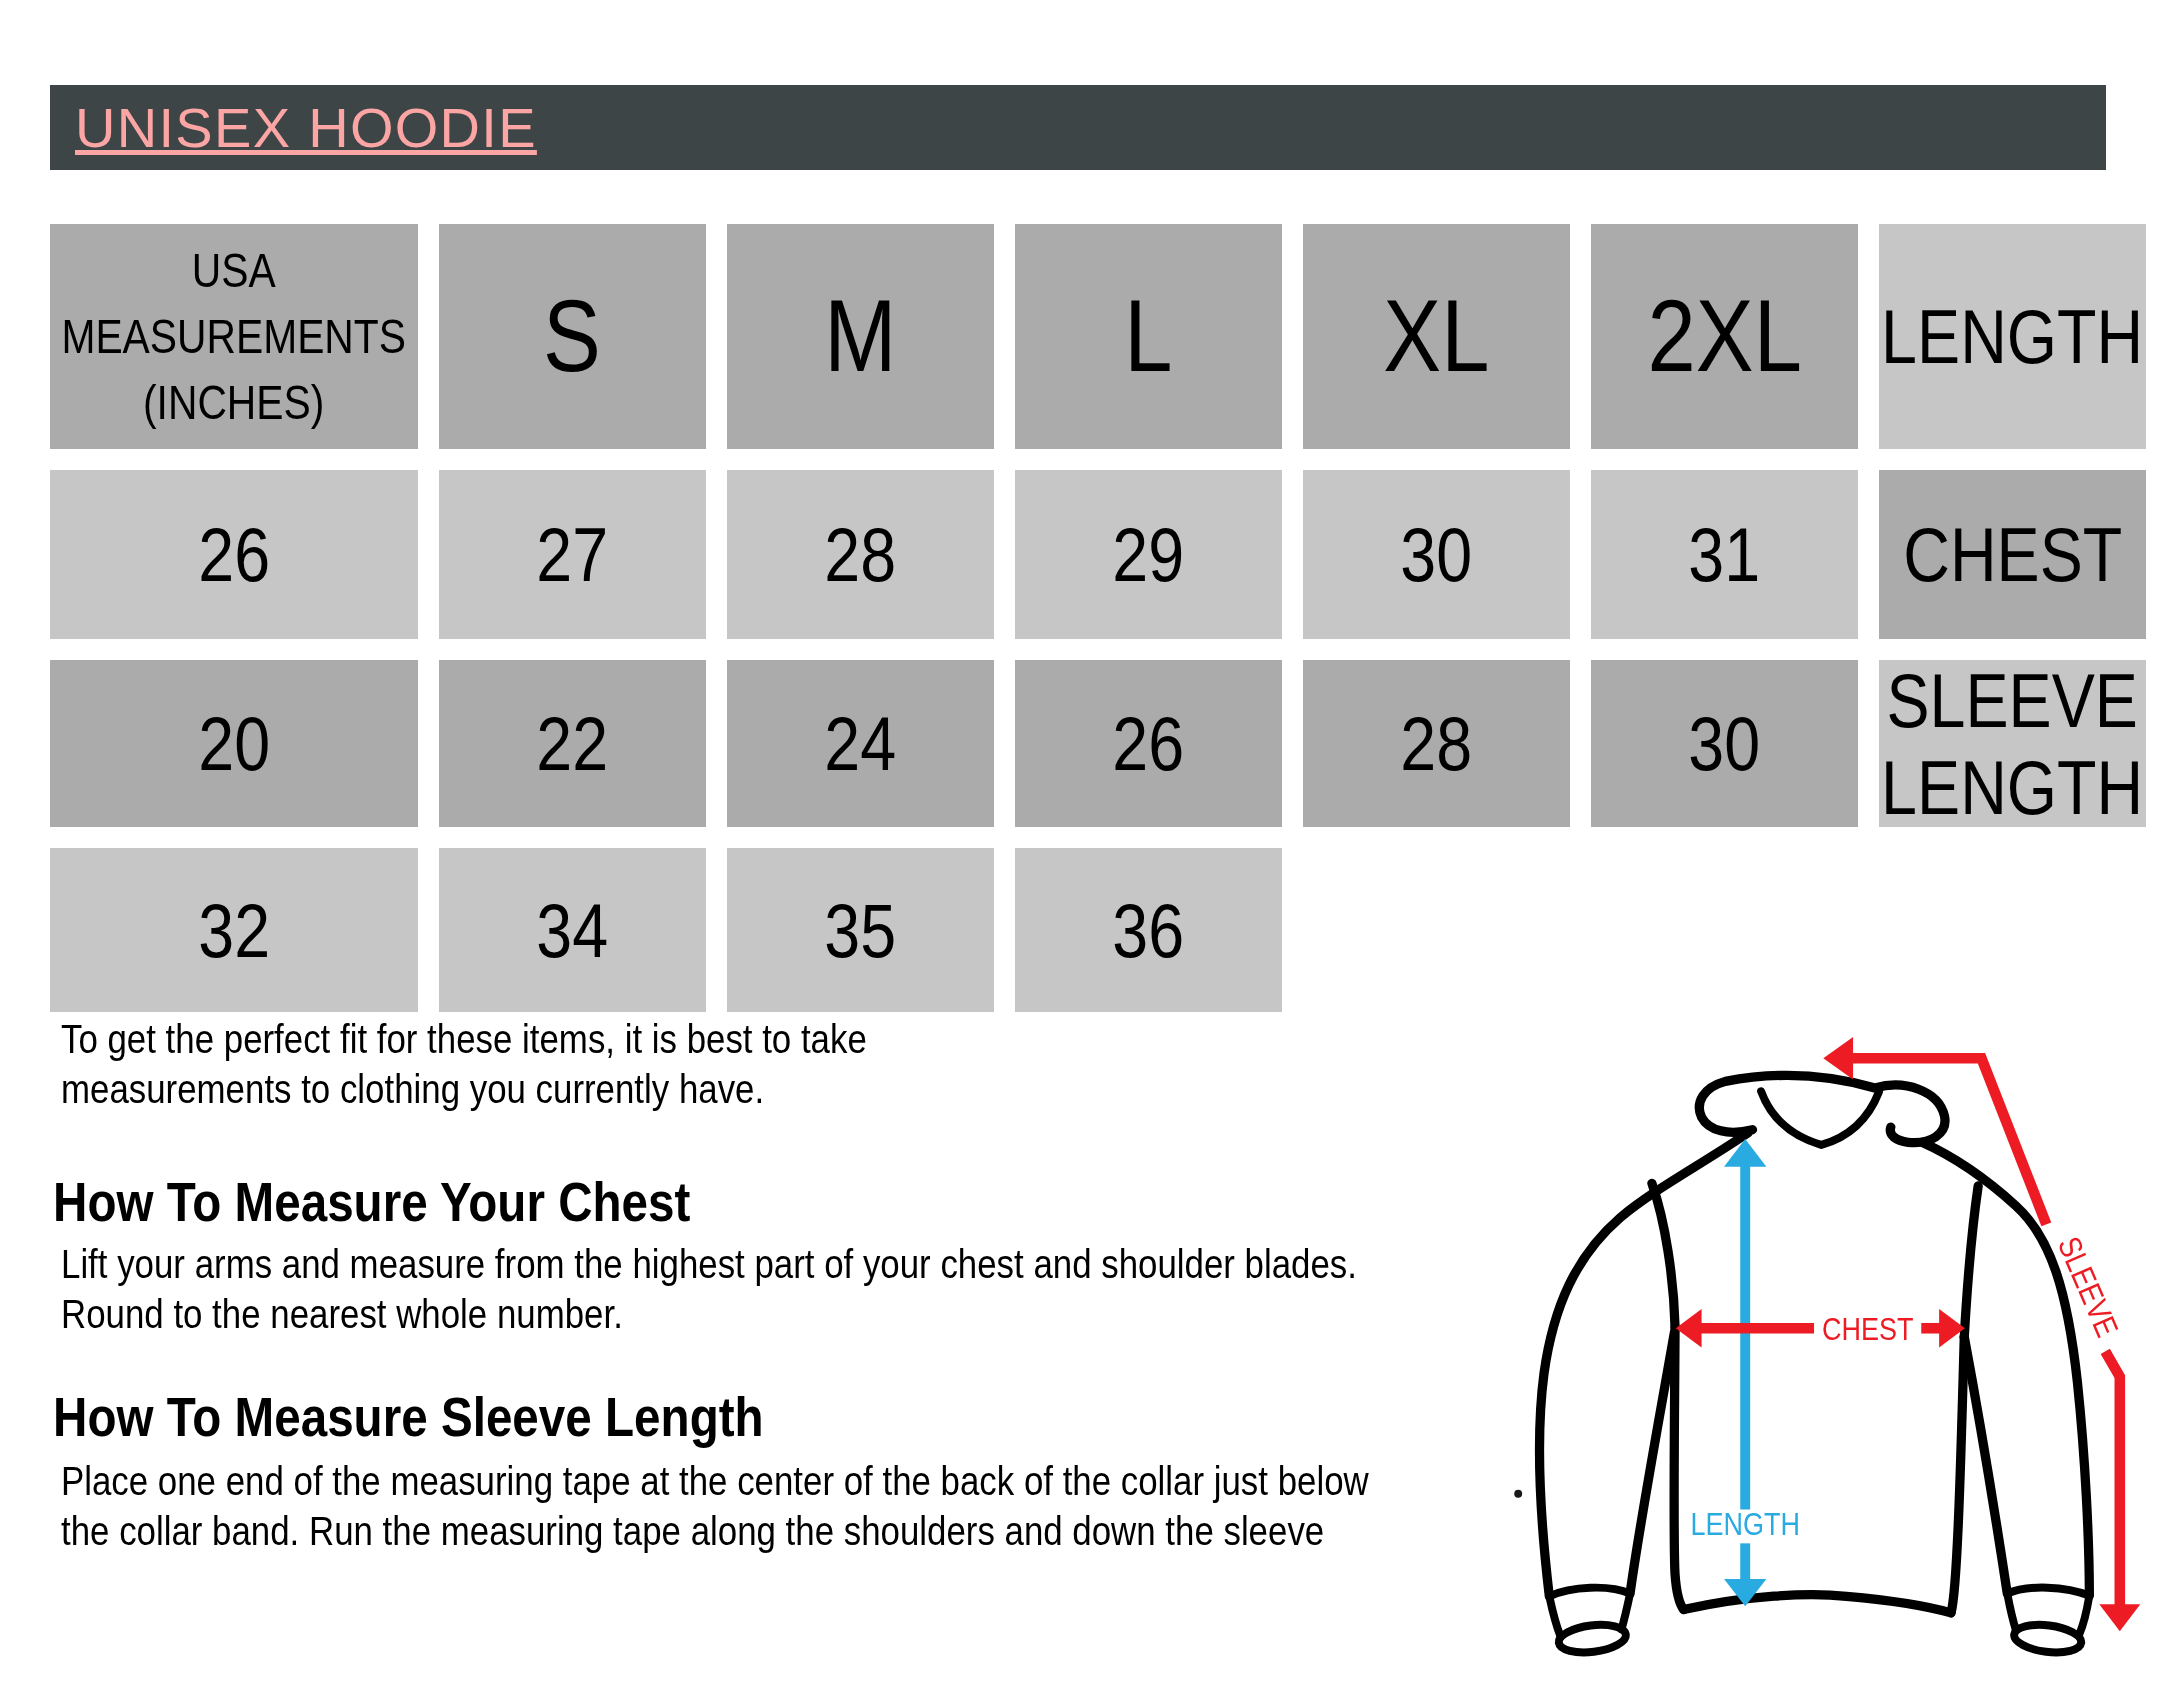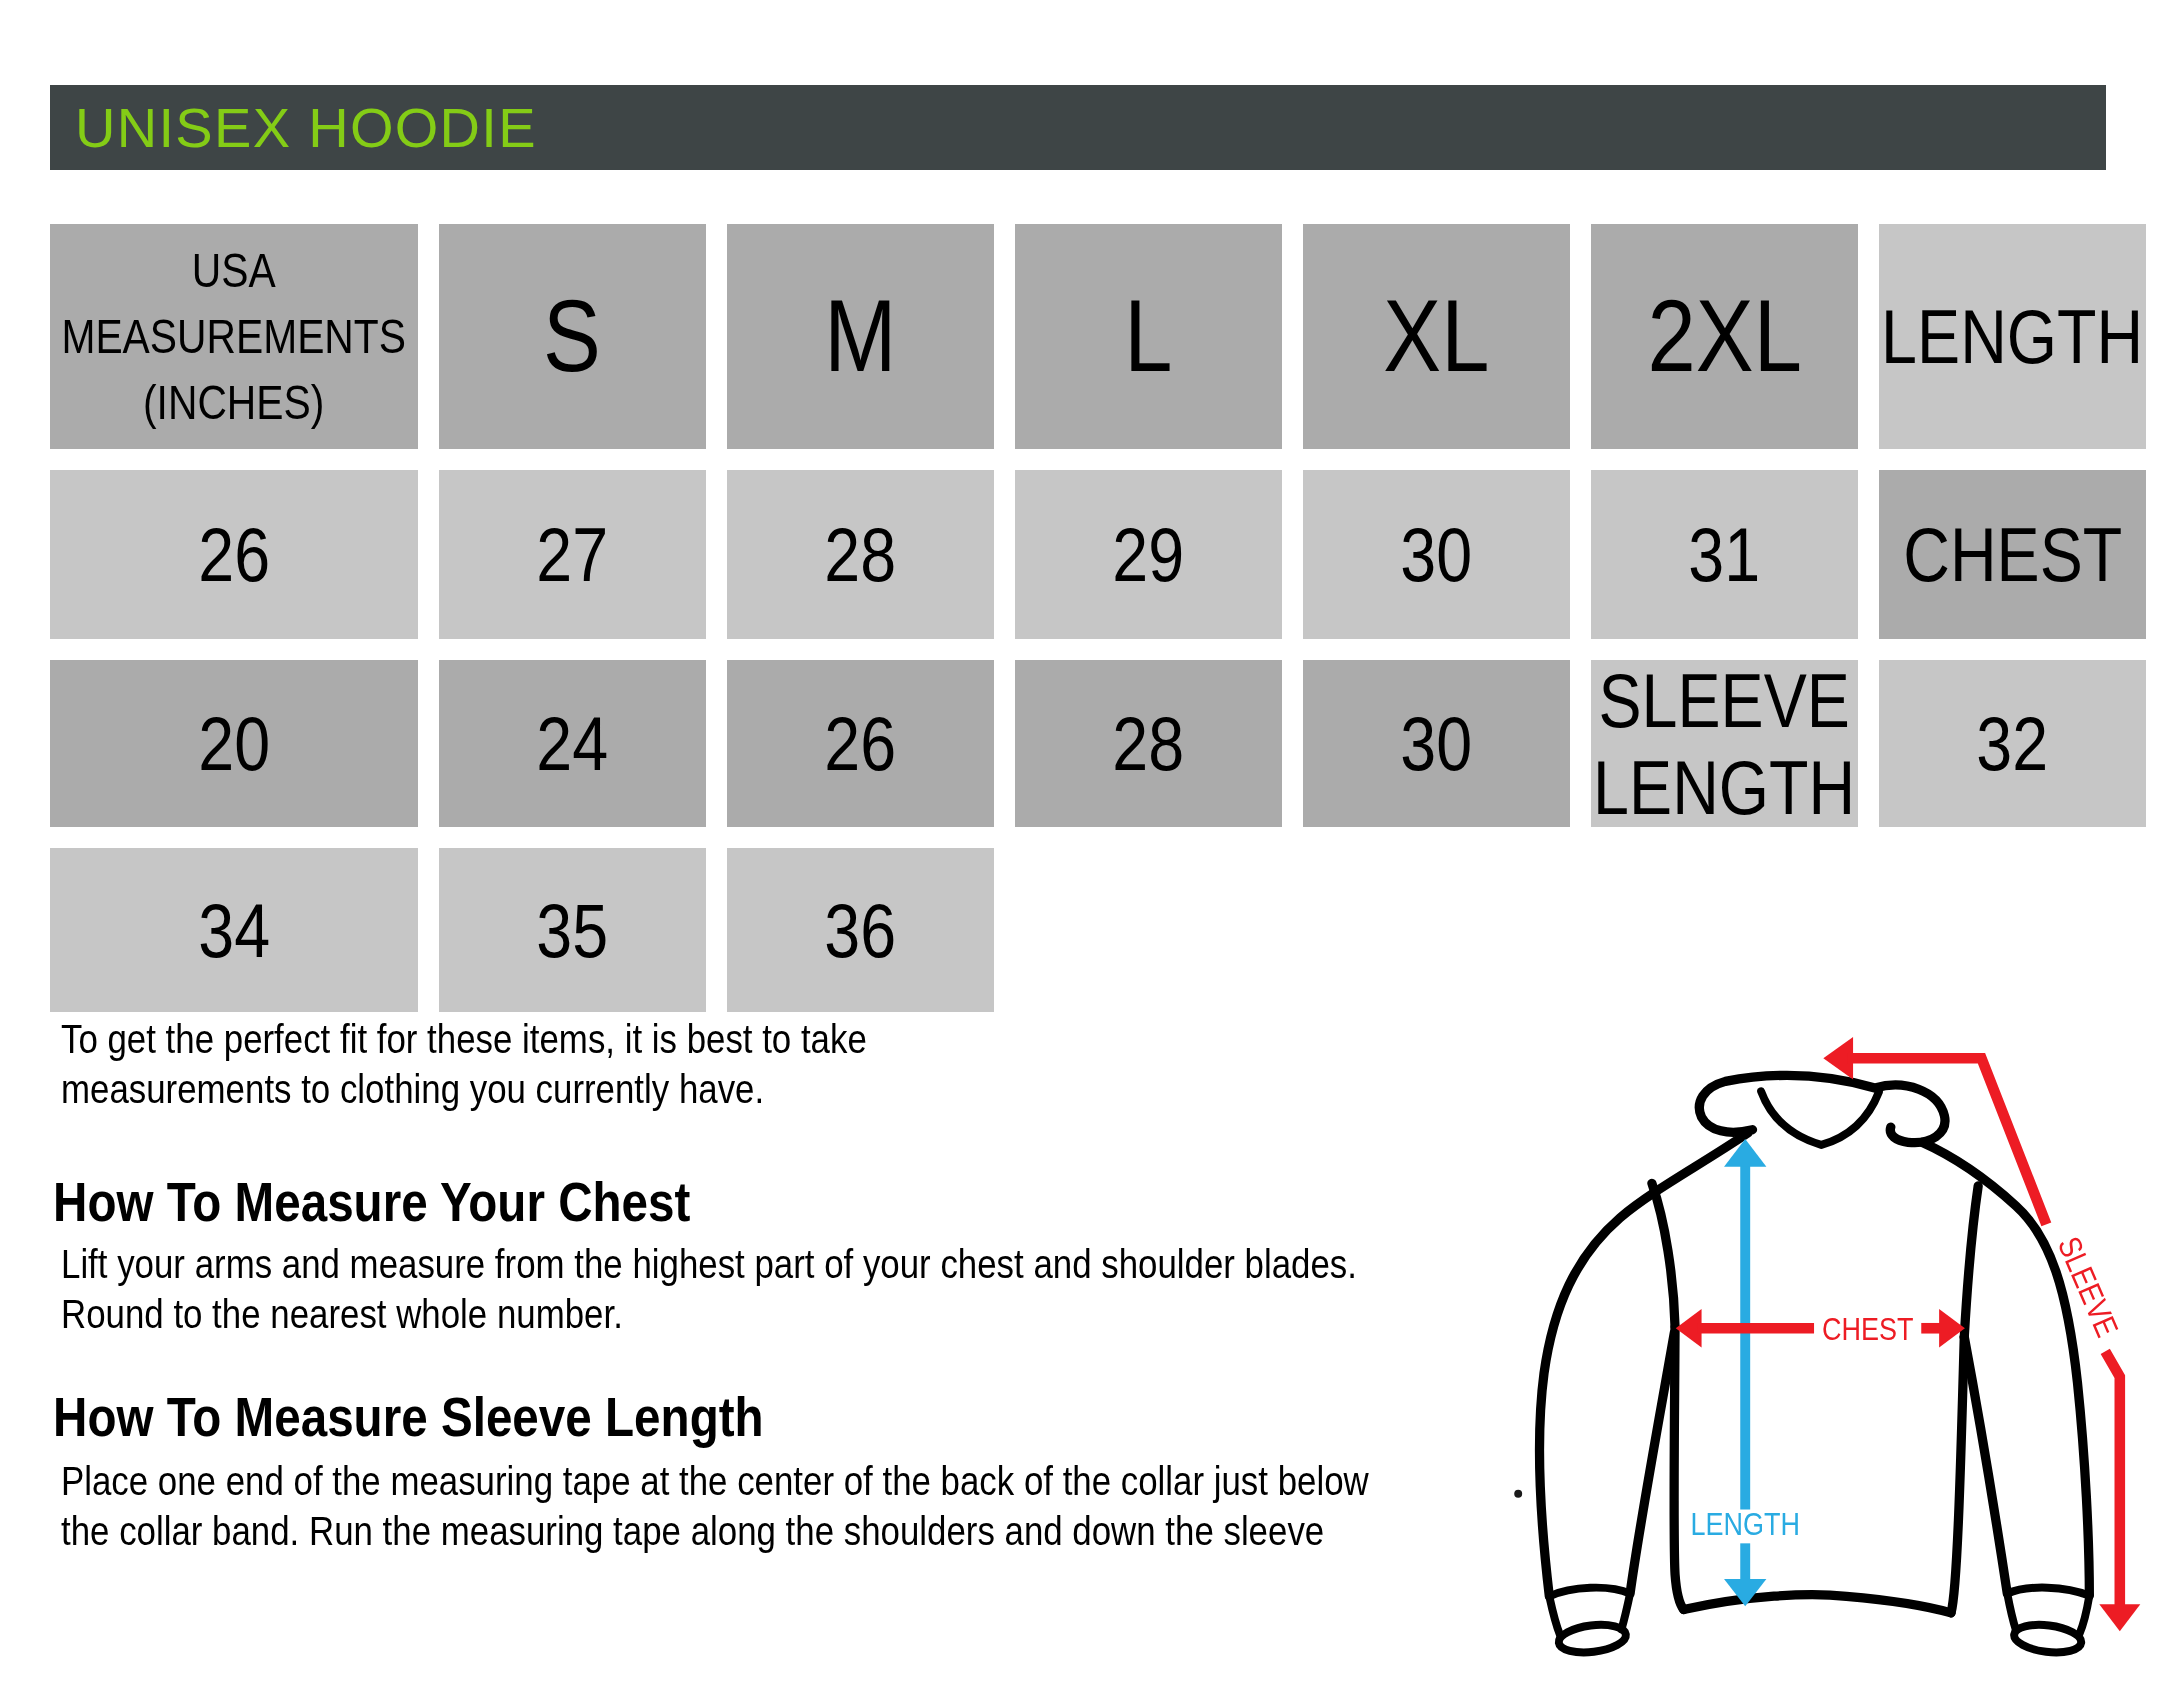--- a/index.html
+++ b/index.html
@@ -7,22 +7,23 @@
     position:relative; width:2183px; height:1687px; background:#ffffff;
     font-family:"Liberation Sans","DejaVu Sans",sans-serif; color:#000;
     overflow:hidden;
   }
   
   #title-bar {
     position:absolute; left:50px; top:85px; width:2056px; height:85px;
     background:#3e4546; display:flex; align-items:center;
   }
   #title-bar span {
-    color:#84cc16; font-size:56px; letter-spacing:1.3px; padding-left:25px;
+    color:#fca5a5; font-size:56px; letter-spacing:1.3px; padding-left:25px;
     white-space:pre;
+    text-decoration:underline;
   }
   
   #size-table {
     position:absolute; left:50px; top:224px;
     display:grid;
     grid-template-columns:368px repeat(6,267px);
     grid-template-rows:225px 169px 167px 164px;
     column-gap:14px; row-gap:4.6px;gap:21px;
   }
   .cell {
@@ -115,20 +116,23 @@
         <span>31</span>
       </div>
 
     <div class="cell dark label-cell">
         <span>CHEST</span>
       </div>
     <div class="cell dark value-cell">
         <span>20</span>
       </div>
     <div class="cell dark value-cell">
+        <span>22</span>
+      </div>
+    <div class="cell dark value-cell">
         <span>24</span>
       </div>
     <div class="cell dark value-cell">
         <span>26</span>
       </div>
     <div class="cell dark value-cell">
         <span>28</span>
       </div>
     <div class="cell dark value-cell">
         <span>30</span>

